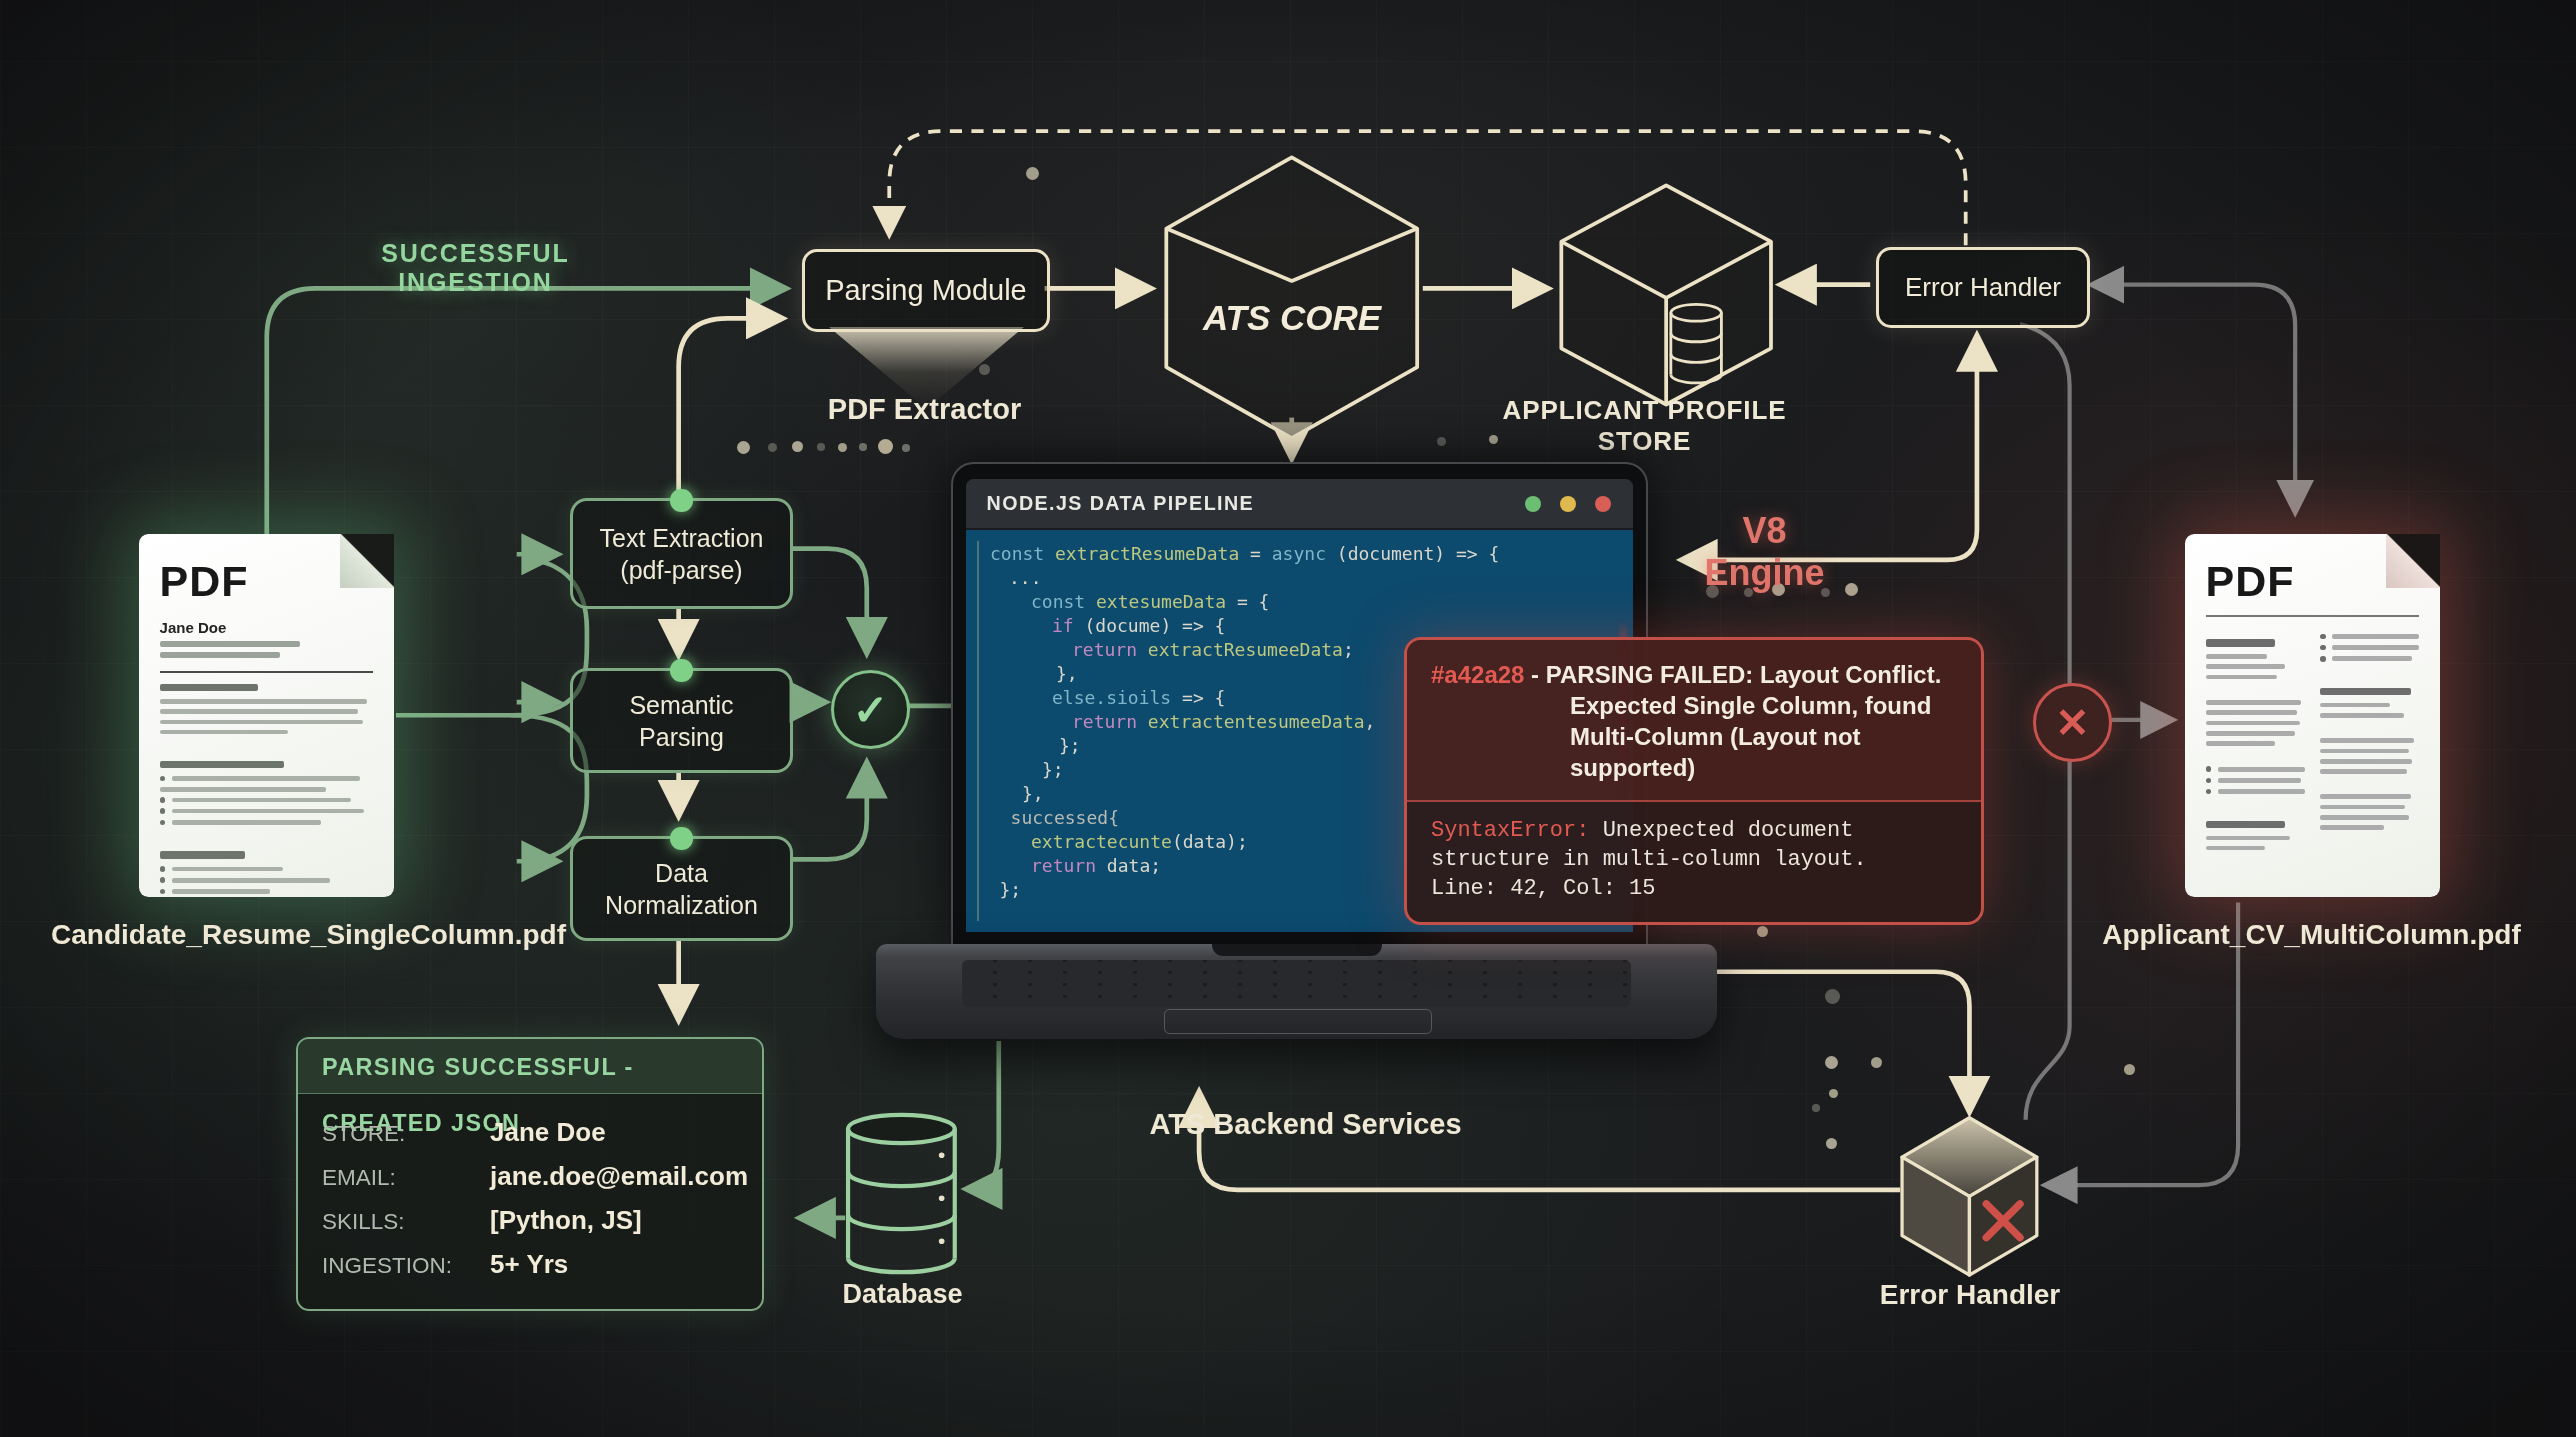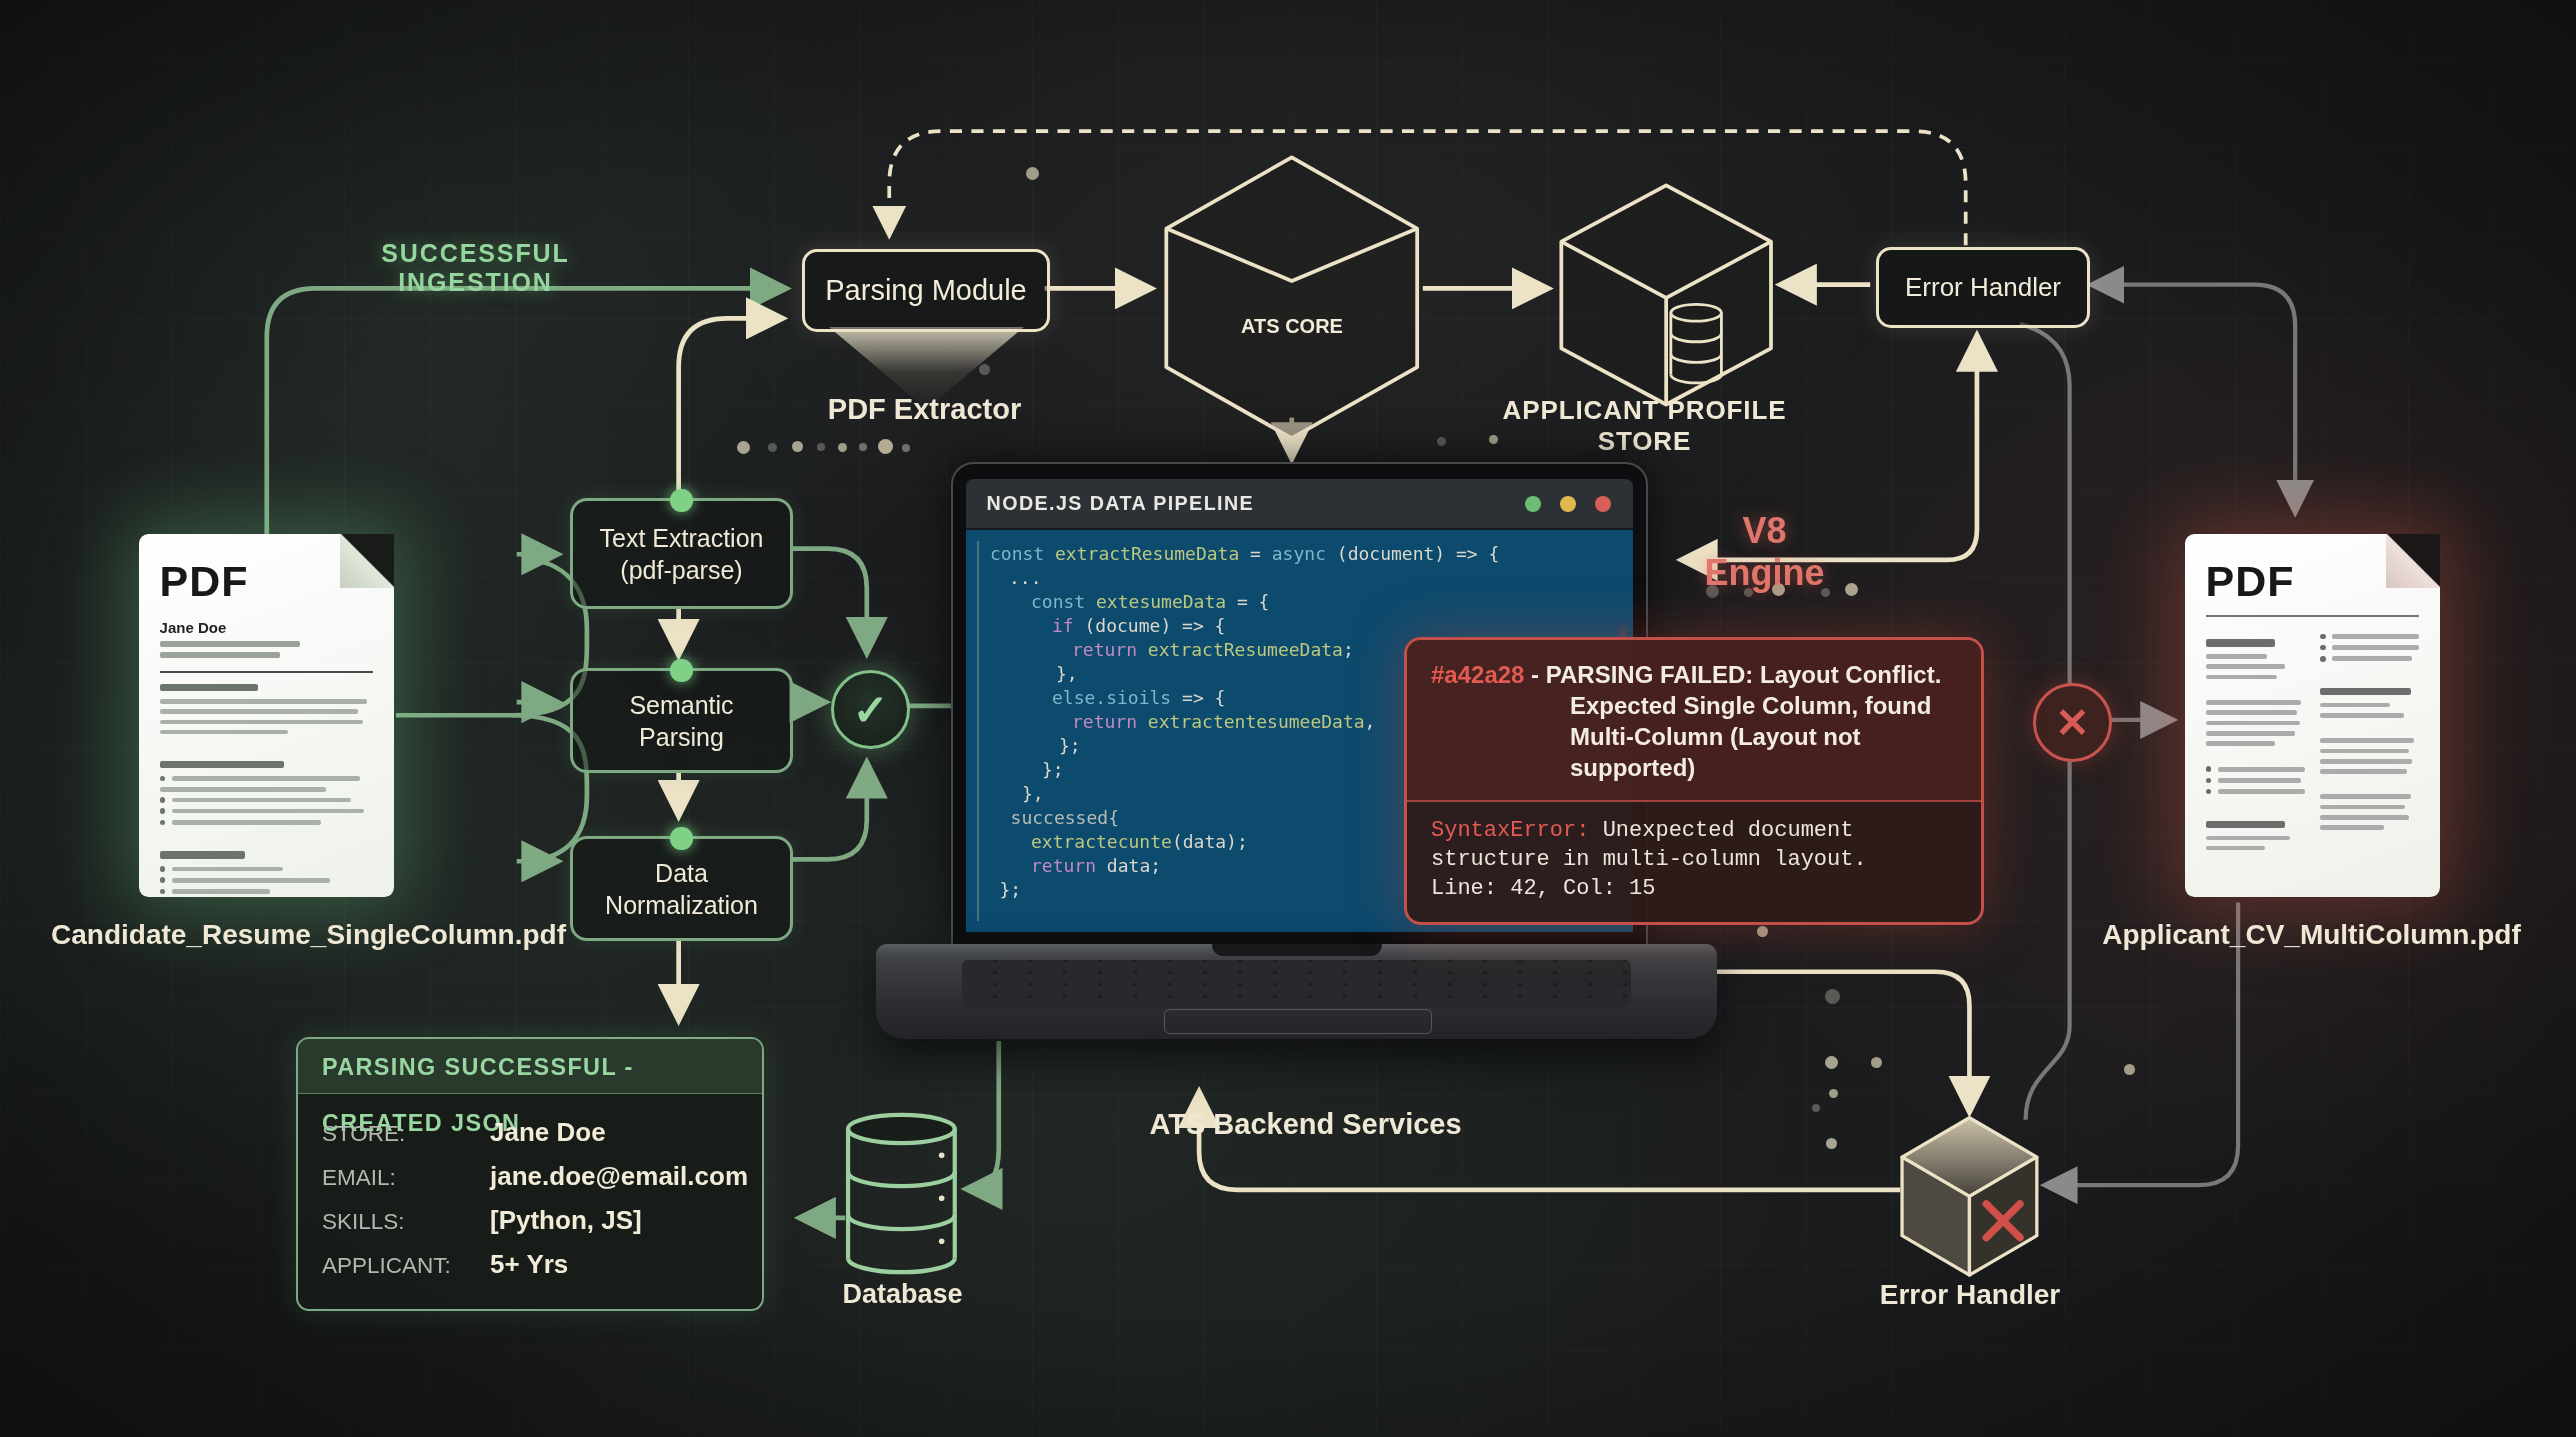--- a/index.html
+++ b/index.html
@@ -196,21 +196,21 @@
       </g>
     </g>
   </svg>
 
   <div class="lbl glabel" style="left:314px;top:239px;width:323px;font-size:25px;letter-spacing:1.9px;">SUCCESSFUL INGESTION</div>
 
   <div class="node" style="left:802px;top:249px;width:242px;height:77px;font-size:29px;">Parsing Module</div>
   <div class="shadowtri"></div>
   <div class="lbl" style="left:805px;top:393px;width:239px;font-size:29px;">PDF Extractor</div>
 
-  <div class="lbl" style="left:1175px;top:315px;width:234px;font-size:20px;color:#f2ecd9;z-index:12;">ATS CORE</div>
+  <div class="lbl" style="left:1175px;top:298px;width:234px;font-size:35px;color:#f2ecd9;z-index:12;font-style:italic;">ATS CORE</div>
   <div class="lbl" style="left:1462px;top:395px;width:365px;font-size:26px;letter-spacing:0.9px;">APPLICANT PROFILE STORE</div>
 
   <div class="node" style="left:1876px;top:247px;width:208px;height:75px;font-size:26px;">Error Handler</div>
   <div class="lbl" style="left:1685px;top:510px;width:159px;font-size:36px;color:#e0756c;text-shadow:0 0 15px rgba(220,100,85,.5);">V8 Engine</div>
 
   <div class="gnode" style="left:570px;top:498px;width:217px;height:105px;">
     <span class="gdot"></span>
     <span>Text Extraction</span>
     <span>(pdf-parse)</span>
   </div>
@@ -266,21 +266,21 @@
 
   <div class="jsonpanel">
     <div class="jsonhead">PARSING SUCCESSFUL - CREATED JSON</div>
     <div class="jsonbody">
       <span class="jl">STORE:</span>
         <span class="jv">Jane Doe</span>
       <span class="jl">EMAIL:</span>
         <span class="jv">jane.doe@email.com</span>
       <span class="jl">SKILLS:</span>
         <span class="jv">[Python, JS]</span>
-      <span class="jl">APPLICANT:</span>
+      <span class="jl">INGESTION:</span>
         <span class="jv">5+ Yrs</span>
     </div>
   </div>
 
   <div class="pdfdoc" style="left:139px;top:534px;box-shadow:0 0 75px 15px rgba(110,205,135,.30);">
     <div class="fold"></div>
     <div class="pdfbig">PDF</div>
     <div class="docname">Jane Doe</div>
     <div class="tiny" style="width:140px;"></div>
       <div class="tiny" style="width:120px;"></div>

